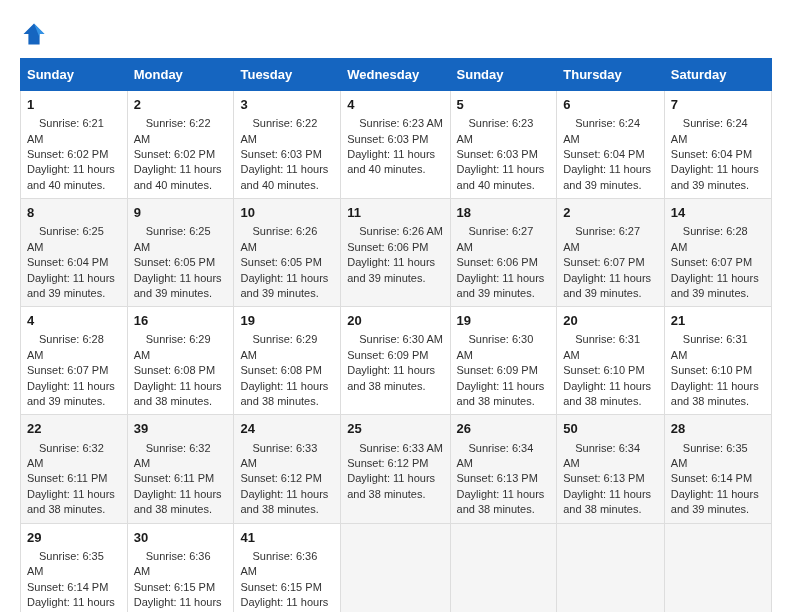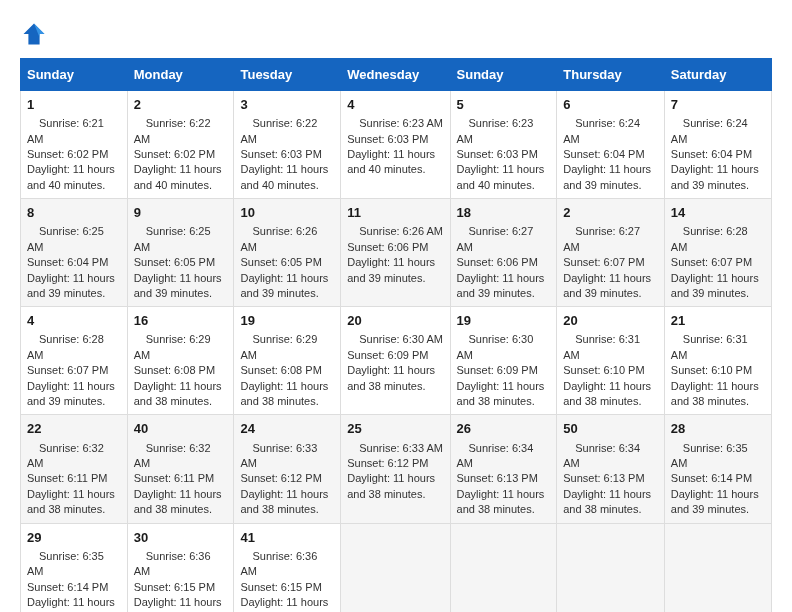--- a/index.html
+++ b/index.html
@@ -221,21 +221,21 @@
     <span class="day-num">21</span>
     <span class="day-info">Sunrise: 6:31 AM<br>Sunset: 6:10 PM<br>Daylight: 11 hours and 38 minutes.</span>
   </td>
       </tr>
       <tr>
         <td>
     <span class="day-num">22</span>
     <span class="day-info">Sunrise: 6:32 AM<br>Sunset: 6:11 PM<br>Daylight: 11 hours and 38 minutes.</span>
   </td>
         <td>
-    <span class="day-num">40</span>
+    <span class="day-num">39</span>
     <span class="day-info">Sunrise: 6:32 AM<br>Sunset: 6:11 PM<br>Daylight: 11 hours and 38 minutes.</span>
   </td>
         <td>
     <span class="day-num">24</span>
     <span class="day-info">Sunrise: 6:33 AM<br>Sunset: 6:12 PM<br>Daylight: 11 hours and 38 minutes.</span>
   </td>
         <td>
     <span class="day-num">25</span>
     <span class="day-info">Sunrise: 6:33 AM<br>Sunset: 6:12 PM<br>Daylight: 11 hours and 38 minutes.</span>
   </td>

